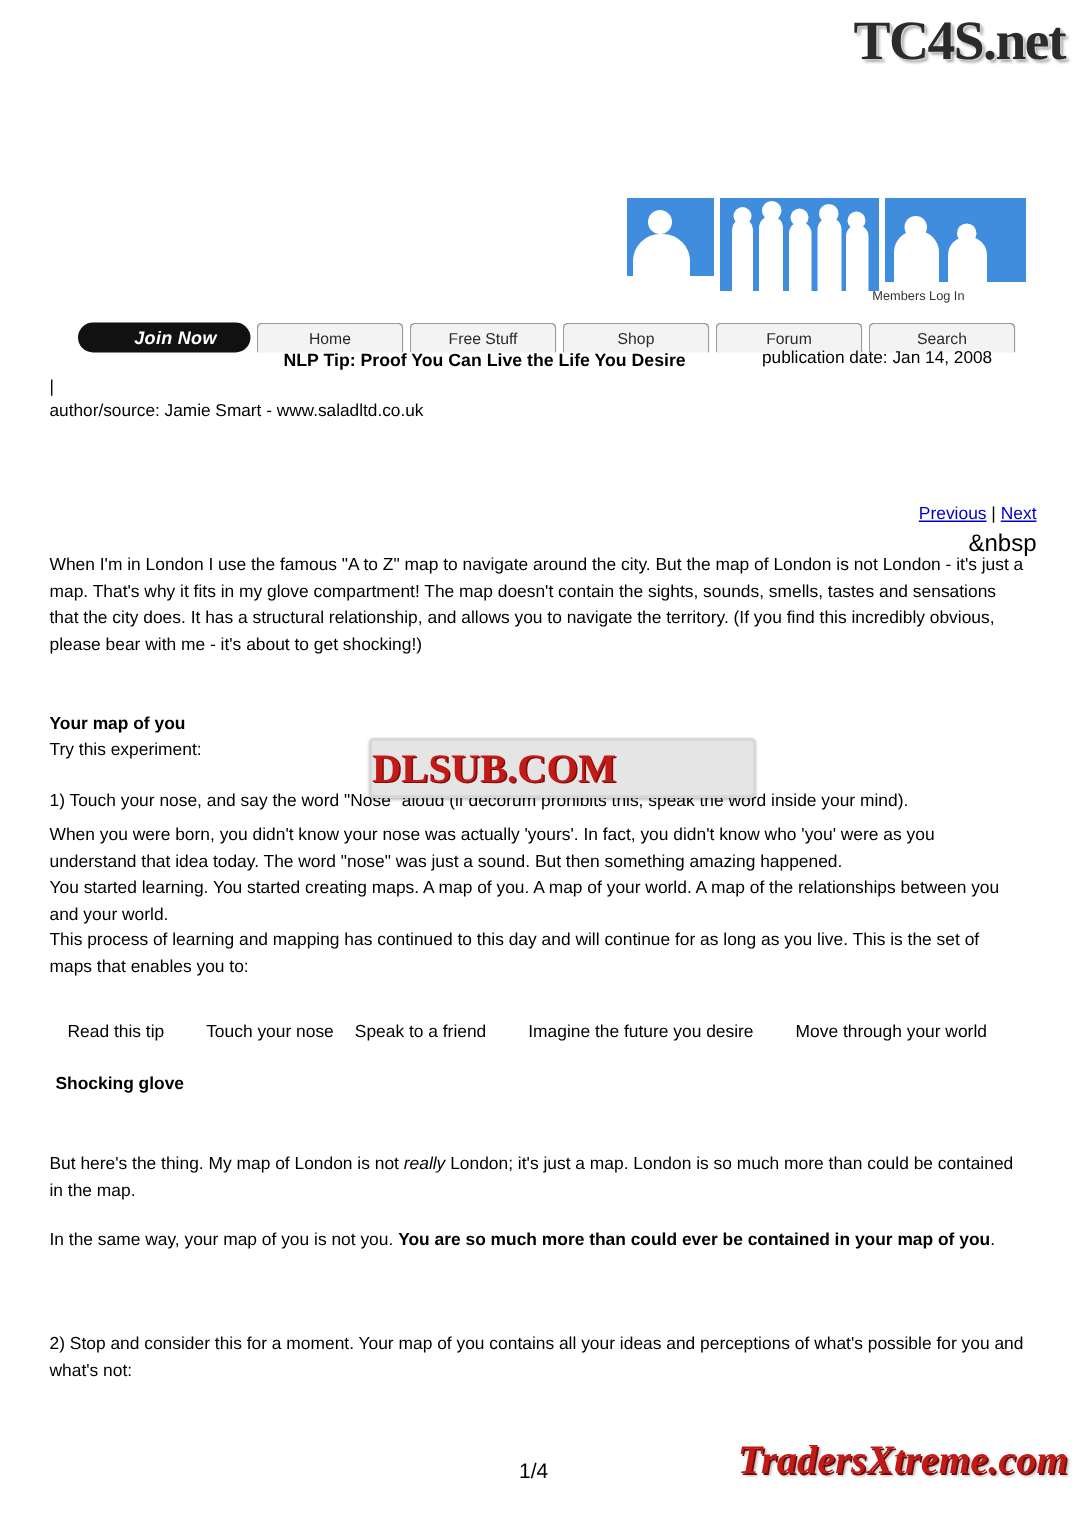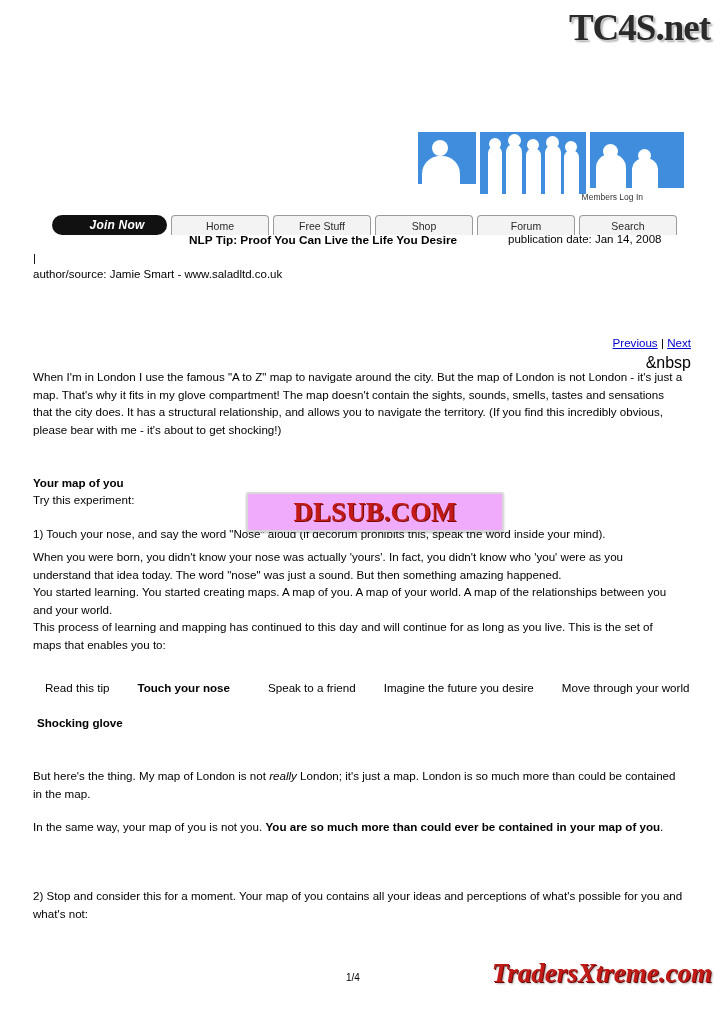--- a/index.html
+++ b/index.html
@@ -239,55 +239,54 @@
     position: absolute;
     left: 45px;
     top: 681px;
     width: 650px;
     font-size: 11.6px;
     display: flex;
     gap: 0;
   }
   .tiplist span { white-space: nowrap; }
   .tiplist .sp1 { margin-right: 28px; }
-  .tiplist .sp2 { margin-right: 38px; font-weight: bold; }
+  .tiplist .sp2 { margin-right: 14px; }
   .tiplist .sp3 { margin-right: 28px; }
   .tiplist .sp4 { margin-right: 28px; }
 
   
   .dlsub {
     position: absolute;
     left: 246px;
     top: 492px;
     width: 254px;
     height: 36px;
-    background: #f0abfc;
+    background: #e5e5e5;
     border: 2px solid #d8d8d8;
     border-radius: 3px;
     box-shadow: 0 1px 2px rgba(0,0,0,0.25);
     display: flex;
     align-items: center;
-    justify-content: center;
   }
   .dlsub span {
     font-family: "Liberation Serif", serif;
     font-size: 27px;
     font-weight: bold;
     color: #c21b17;
     letter-spacing: 0px;
     text-shadow: 1px 1px 0 #7a0b08;
     transform: skewX(-6px);
   }
 
   
   .page-num {
     position: absolute;
     left: 346px;
     top: 972px;
-    font-size: 10px;
+    font-size: 14px;
     color: #000000;
   }
   .txtreme {
     position: absolute;
     right: 12px;
     top: 958px;
     font-family: "Liberation Serif", serif;
     font-size: 27px;
     font-weight: bold;
     color: #c21b17;

